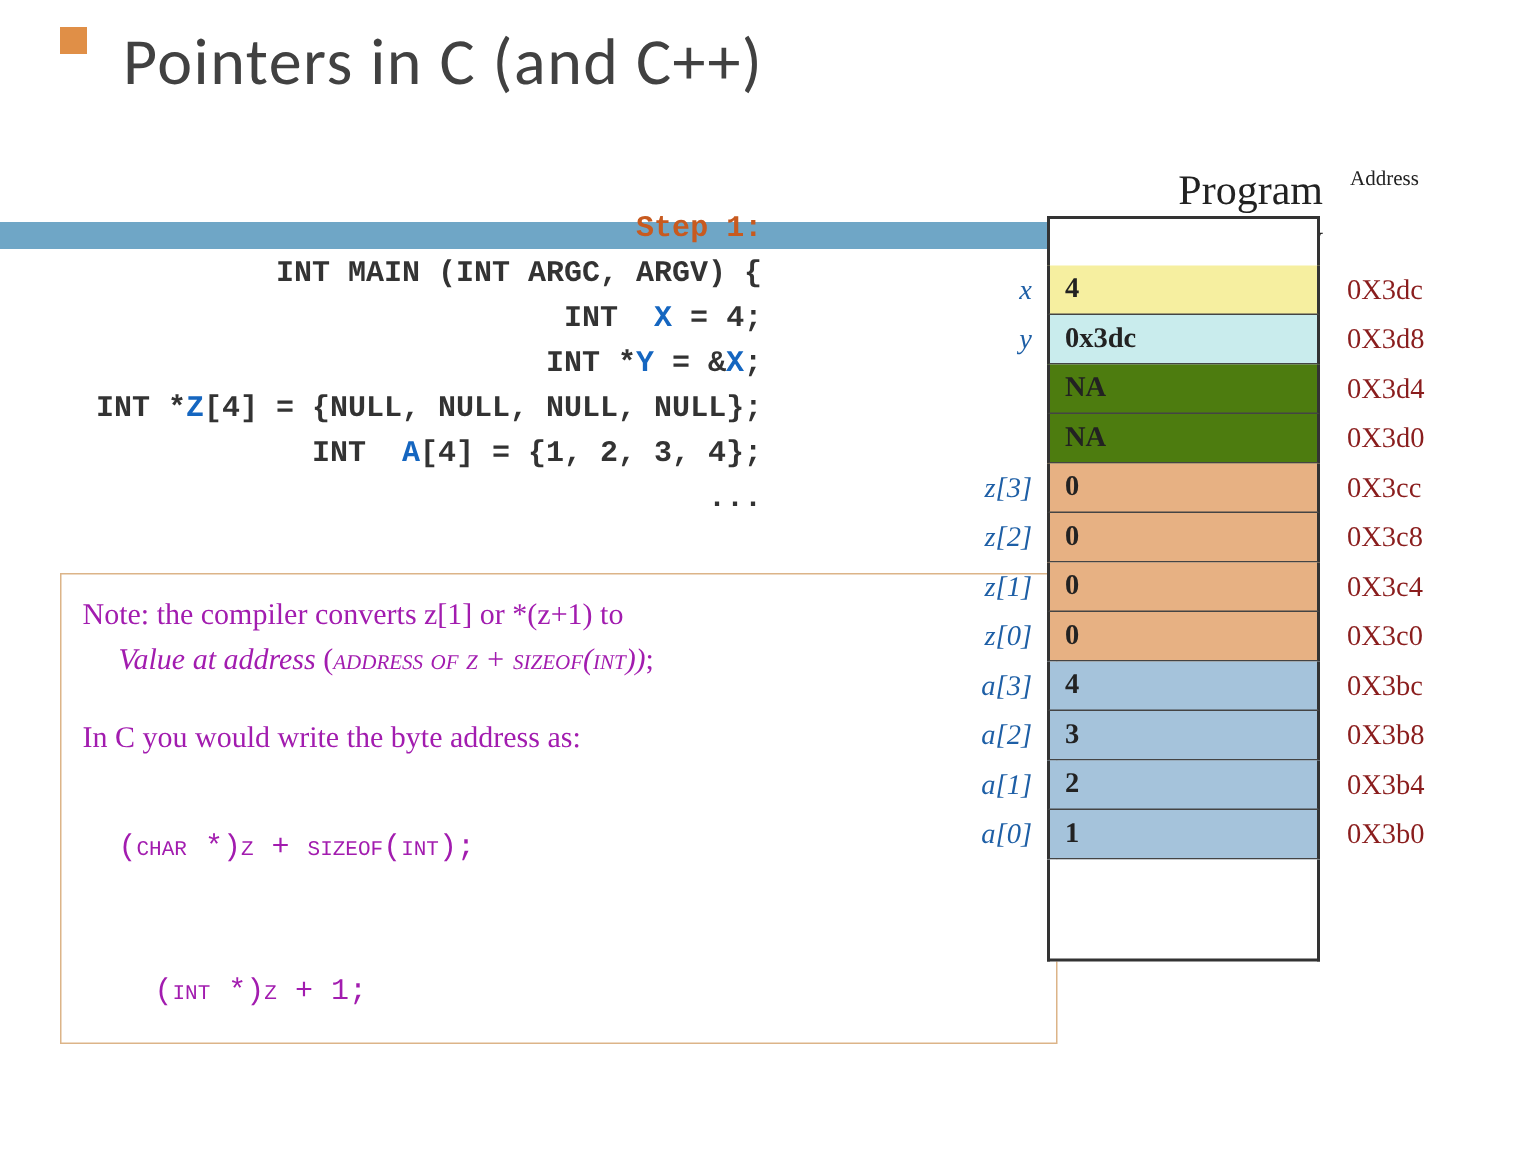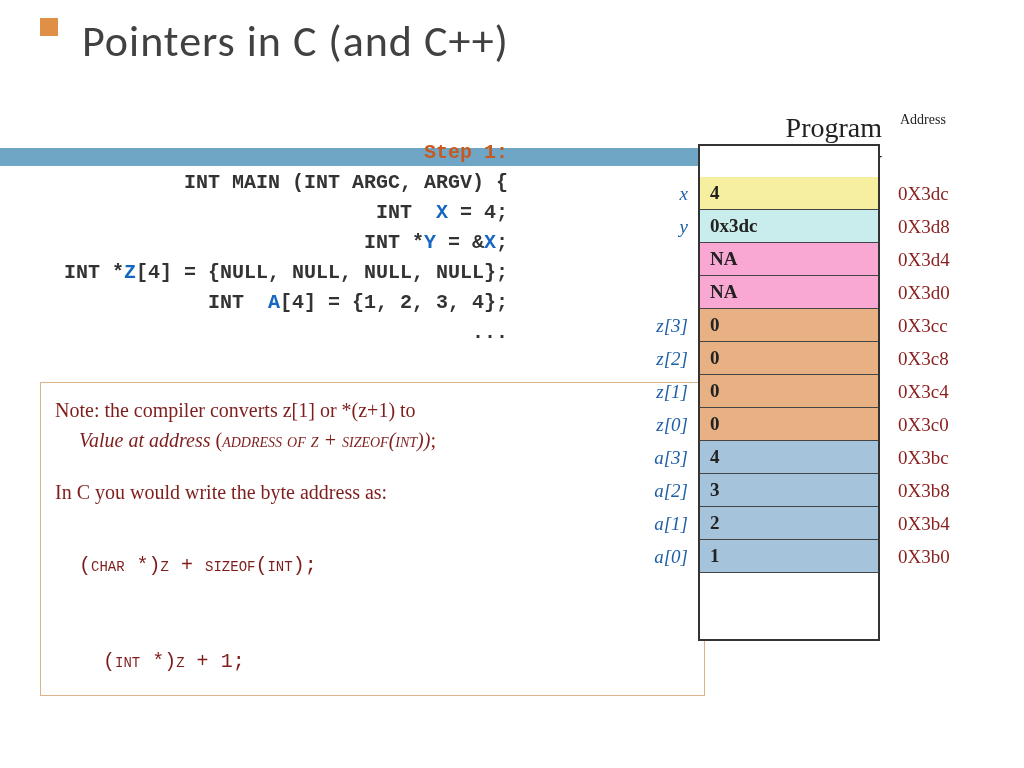--- a/index.html
+++ b/index.html
@@ -52,21 +52,21 @@
   .code .var  { color: #1566c0; }
   
   .note {
     position: absolute;
     left: 40px;
     top: 382px;
     width: 665px;
     border: 1px solid #dcb488;
     padding: 12px 14px 18px 14px;
     font-size: 20px;
-    color: #7f1d1d;
+    color: #a21caf;
     line-height: 1.5;
     background: #fff;
   }
   .note .mono { font-family: "Courier New", monospace; margin-top: 44px; }
   .note .ital { font-style: italic; }
   
   .mem-hdr-prog {
     position: absolute;
     top: 112px;
     left: 702px;
@@ -117,21 +117,21 @@
   .mem-row.last  .mem-cell { border-bottom: 2px solid #333; }
   .mem-addr {
     width: 100px;
     padding-left: 18px;
     color: #8a1d1d;
     font-size: 19px;
     line-height: 33px;
   }
   .c-yellow { background: #f6efa0; }
   .c-cyan   { background: #c9eced; }
-  .c-grey   { background: #f9a8d4; }
+  .c-grey   { background: #4d7c0f; }
   .c-orange { background: #e7b183; }
   .c-blue   { background: #a5c3db; }
   .c-white  { background: #ffffff; }
   .mem-spacer .mem-cell { height: 68px; border-bottom: 1px solid #444;}
   .mem-spacer2 .mem-cell { height: 68px; border-bottom: 2px solid #333;}
 </style>
 </head>
 <body>
 
 <div class="accent-box"></div>

